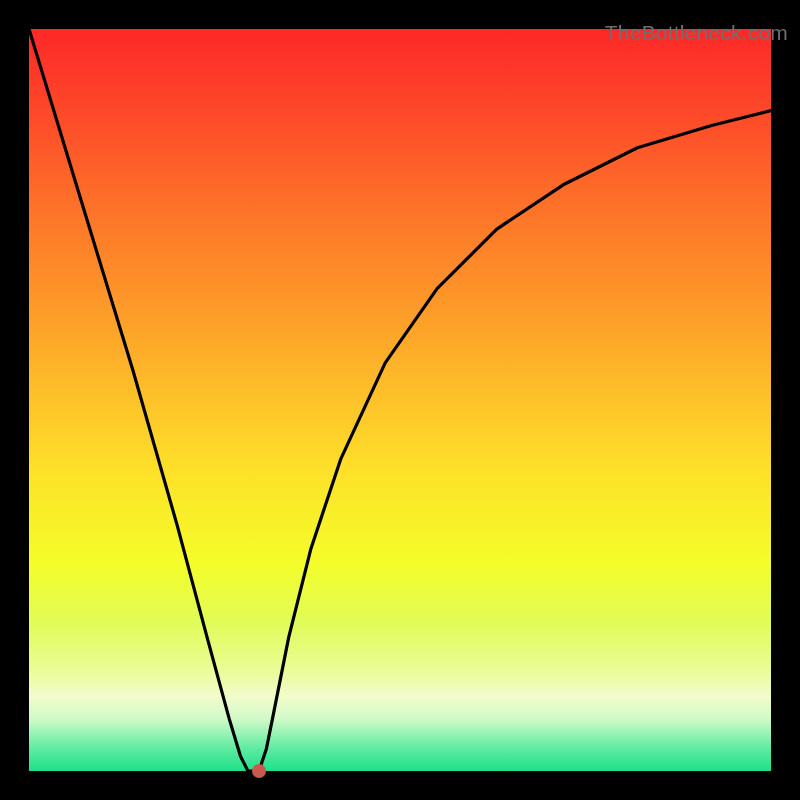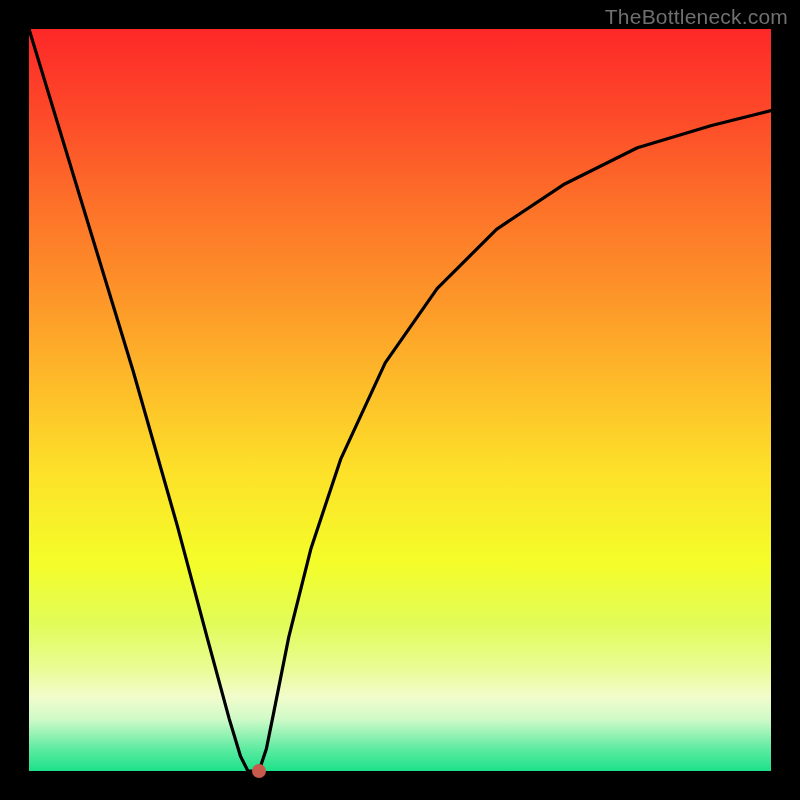--- a/index.html
+++ b/index.html
@@ -34,21 +34,21 @@
       #e1fc58 80%,
       #e9fc92 86%,
       #f2fccc 90%,
       #d0fac8 93%,
       #5eeba1 97%,
       #1de189 100%
     );
   }
   .watermark {
     position: absolute;
-    top: 5px;
+    top: 21px;
     right: 12px;
     color: #6f6f6f;
     font-size: 21px;
     letter-spacing: 0.2px;
     z-index: 3;
   }
   svg.curve {
     position: absolute;
     left: 0;
     top: 0;

